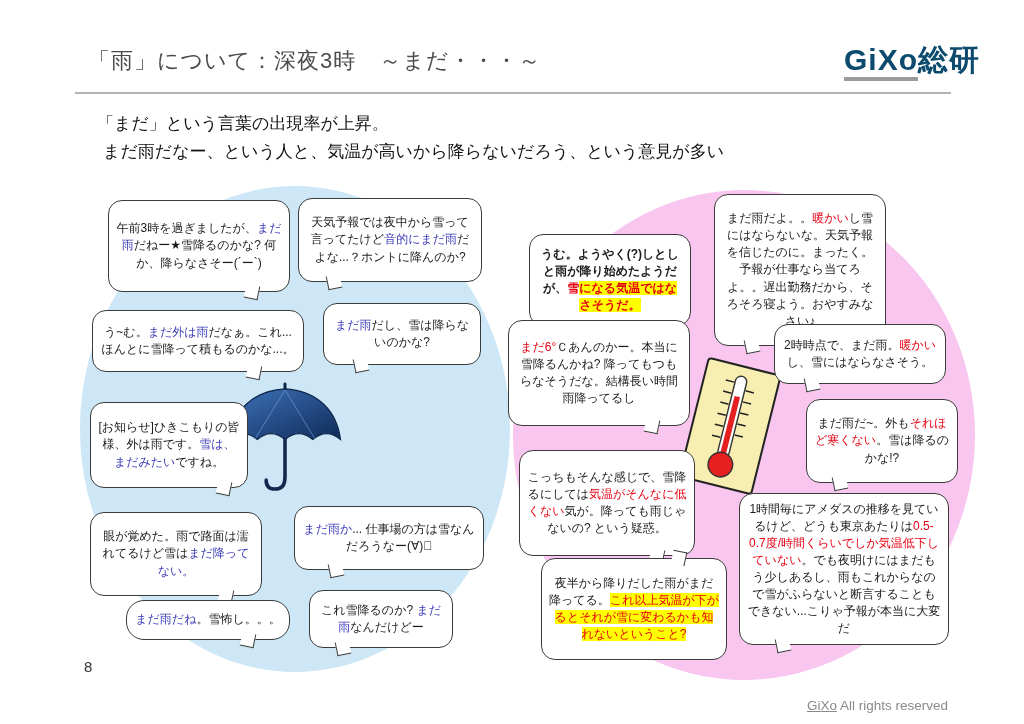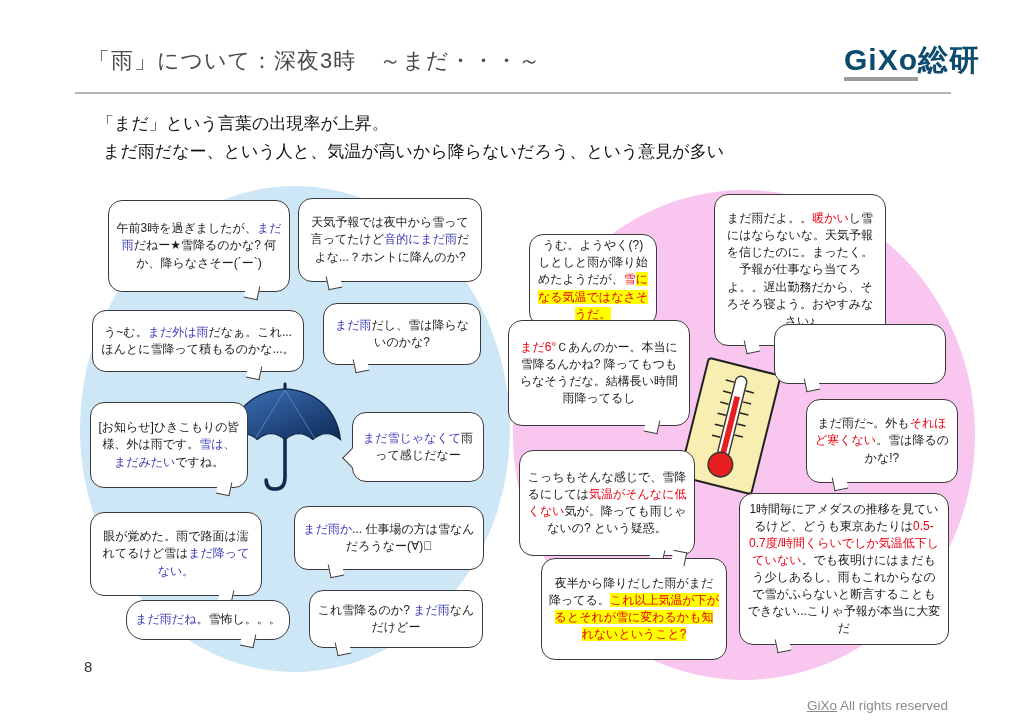--- a/index.html
+++ b/index.html
@@ -110,55 +110,52 @@
     <div class="bubble-text"><span>う~む。</span><span class="seg-blue">まだ外は雨</span><span>だなぁ。これ...ほんとに雪降って積もるのかな...。</span></div>
   </div>
   <div class="bubble" style="left:323px;top:303px;width:158px;height:62px;">
     <div class="tail t-dl" style="left:30px;"></div>
     <div class="bubble-text"><span class="seg-blue">まだ雨</span><span>だし、雪は降らないのかな?</span></div>
   </div>
   <div class="bubble" style="left:90px;top:402px;width:158px;height:86px;">
     <div class="tail t-dr" style="right:16px;"></div>
     <div class="bubble-text"><span>[お知らせ]ひきこもりの皆様、外は雨です。</span><span class="seg-blue">雪は、まだみたい</span><span>ですね。</span></div>
   </div>
-  <div class="bubble" style="left:352px;top:412px;width:132px;height:70px;">
-    <div class="tail t-l" style="top:38px;"></div>
-    <div class="bubble-text"><span class="seg-blue">まだ雪じゃなくて</span><span>雨って感じだなー</span></div>
-  </div>
   <div class="bubble" style="left:90px;top:512px;width:172px;height:84px;">
     <div class="tail t-dr" style="right:28px;"></div>
     <div class="bubble-text"><span>眼が覚めた。雨で路面は濡れてるけど雪は</span><span class="seg-blue">まだ降ってない。</span></div>
   </div>
   <div class="bubble" style="left:294px;top:506px;width:190px;height:64px;">
     <div class="tail t-dl" style="left:34px;"></div>
     <div class="bubble-text"><span class="seg-blue">まだ雨か</span><span>... 仕事場の方は雪なんだろうなー(∀)ﾟ</span></div>
   </div>
   <div class="bubble" style="left:126px;top:600px;width:164px;height:40px;border-radius:18px;">
     <div class="tail t-dr" style="right:34px;"></div>
     <div class="bubble-text"><span class="seg-blue">まだ雨だね</span><span>。雪怖し。。。</span></div>
   </div>
-  <div class="bubble" style="left:309px;top:590px;width:174px;height:58px;">
+  <div class="bubble" style="left:309px;top:590px;width:144px;height:58px;">
     <div class="tail t-dl" style="left:26px;"></div>
     <div class="bubble-text"><span>これ雪降るのか? </span><span class="seg-blue">まだ雨</span><span>なんだけどー</span></div>
   </div>
 
-  <div class="bubble" style="left:529px;top:234px;width:128px;height:92px;">
+  <div class="bubble" style="left:529px;top:234px;width:162px;height:92px;font-weight:bold;">
     <div class="tail t-dr" style="right:26px;"></div>
     <div class="bubble-text"><span>うむ。ようやく(?)しとしと雨が降り始めたようだが、</span><span class="seg-red">雪</span><span class="seg-red seg-hl">になる気温ではなさそうだ。</span></div>
   </div>
   <div class="bubble" style="left:714px;top:194px;width:172px;height:152px;">
     <div class="tail t-dl" style="left:30px;"></div>
     <div class="bubble-text"><span>まだ雨だよ。。</span><span class="seg-red">暖かい</span><span>し雪にはならないな。天気予報を信じたのに。まったく。予報が仕事なら当てろよ。。遅出勤務だから、そろそろ寝よう。おやすみなさい♪</span></div>
   </div>
   <div class="bubble" style="left:508px;top:320px;width:182px;height:106px;">
     <div class="tail t-dr" style="right:30px;"></div>
     <div class="bubble-text"><span class="seg-red">まだ6°</span><span>Ｃあんのかー。本当に雪降るんかね? 降ってもつもらなそうだな。結構長い時間雨降ってるし</span></div>
   </div>
   <div class="bubble" style="left:774px;top:324px;width:172px;height:60px;">
     <div class="tail t-dl" style="left:30px;"></div>
+    <div class="bubble-text"><span>2時時点で、まだ雨。</span><span class="seg-red">暖かい</span><span>し、雪にはならなさそう。</span></div>
   </div>
   <div class="bubble" style="left:806px;top:399px;width:152px;height:84px;">
     <div class="tail t-dl" style="left:26px;"></div>
     <div class="bubble-text"><span>まだ雨だ~。外も</span><span class="seg-red">それほど寒くない</span><span>。雪は降るのかな!?</span></div>
   </div>
   <div class="bubble" style="left:519px;top:450px;width:176px;height:106px;">
     <div class="tail t-dr" style="right:30px;"></div>
     <div class="bubble-text"><span>こっちもそんな感じで、雪降るにしては</span><span class="seg-red">気温がそんなに低くない</span><span>気が。降っても雨じゃないの? という疑惑。</span></div>
   </div>
   <div class="bubble" style="left:541px;top:558px;width:186px;height:102px;">

